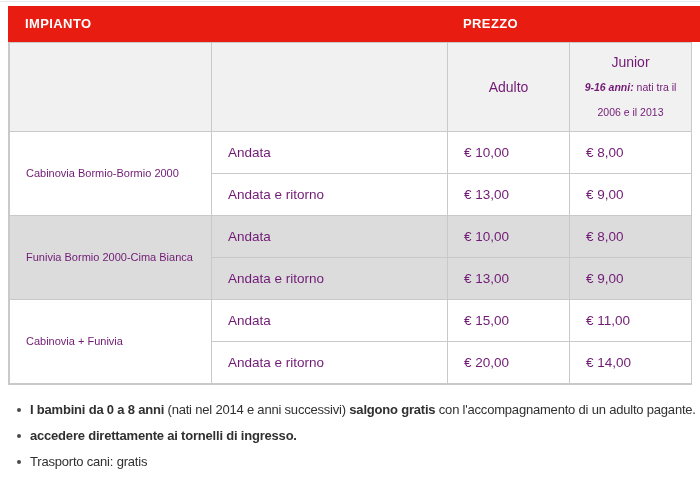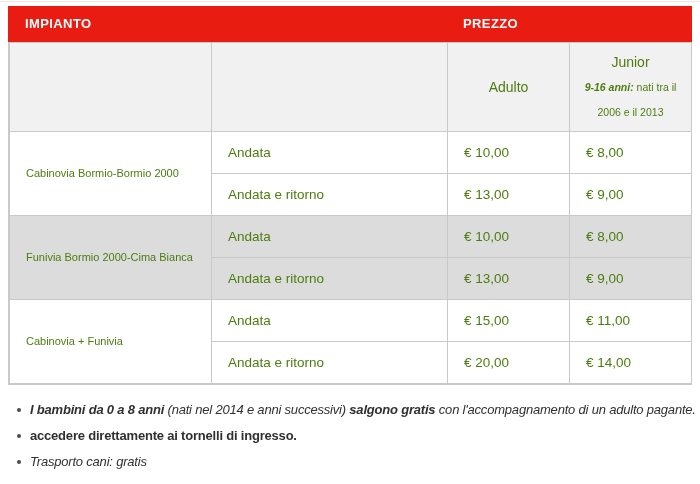--- a/index.html
+++ b/index.html
@@ -8,32 +8,33 @@
     background:#ffffff;
     font-family:"Liberation Sans","DejaVu Sans",sans-serif;
     color:#303030;
   }
   .top-hairline{position:absolute;top:1px;left:0;width:700px;height:1px;background:#e9e9e9;}
 
   
   .redbar{
     position:relative;margin:6px 0 0 8px;width:684px;height:36px;
     background:#e81c10;
+    padding-left:8px;
   }
   .redbar .h{
     position:absolute;top:0;height:36px;line-height:36px;
     color:#ffffff;font-weight:bold;font-size:13px;letter-spacing:.4px;
   }
   .h1{left:17px;} .h2{left:220px;} .h3{left:455px;}
 
   .table-wrap{margin:0 0 0 8px;width:684px;border:1px solid #c9c9c9;border-top:none;box-sizing:border-box;}
   table{border-collapse:collapse;table-layout:fixed;width:682px;}
   td{
     border:1px solid #c9c9c9;
-    font-size:13.5px;color:#4d7c0f;
+    font-size:13.5px;color:#701a75;
     padding:0 8px 0 16px;vertical-align:middle;
     overflow:hidden;
   }
   tr.subheader td{background:#f2f1f1;height:88px;}
   td.center{text-align:center;padding:0 4px;}
   .junior-title{font-size:14px;line-height:25px;}
   .junior-sub{font-size:10.5px;line-height:25px;}
   .junior-sub .b{font-weight:bold;font-style:italic;}
   td.adulto-h{font-size:14px;}
   tr.datarow td{height:41px;}
@@ -43,21 +44,21 @@
   
   ul.notes{
     margin:12px 0 0 0;padding:0 0 0 17px;list-style:none;
     font-size:13px;line-height:26px;letter-spacing:-0.2px;
   }
   ul.notes li{position:relative;padding-left:13px;}
   ul.notes li::before{
     content:'';position:absolute;left:0;top:11px;width:4px;height:4px;
     border-radius:50%;background:#4a4a4a;
   }
-  .clip{display:block;white-space:nowrap;overflow:hidden;width:670px;font-style:italic;}
+  .clip{display:block;white-space:nowrap;overflow:hidden;width:670px;}
   .cont{display:block;}
   .b{font-weight:bold;}
   .link{color:#e6352a;font-weight:bold;text-decoration:underline;cursor:pointer;}
 </style>
 </head>
 <body>
 
 <div class="top-hairline"></div>
 
 <div class="redbar">

